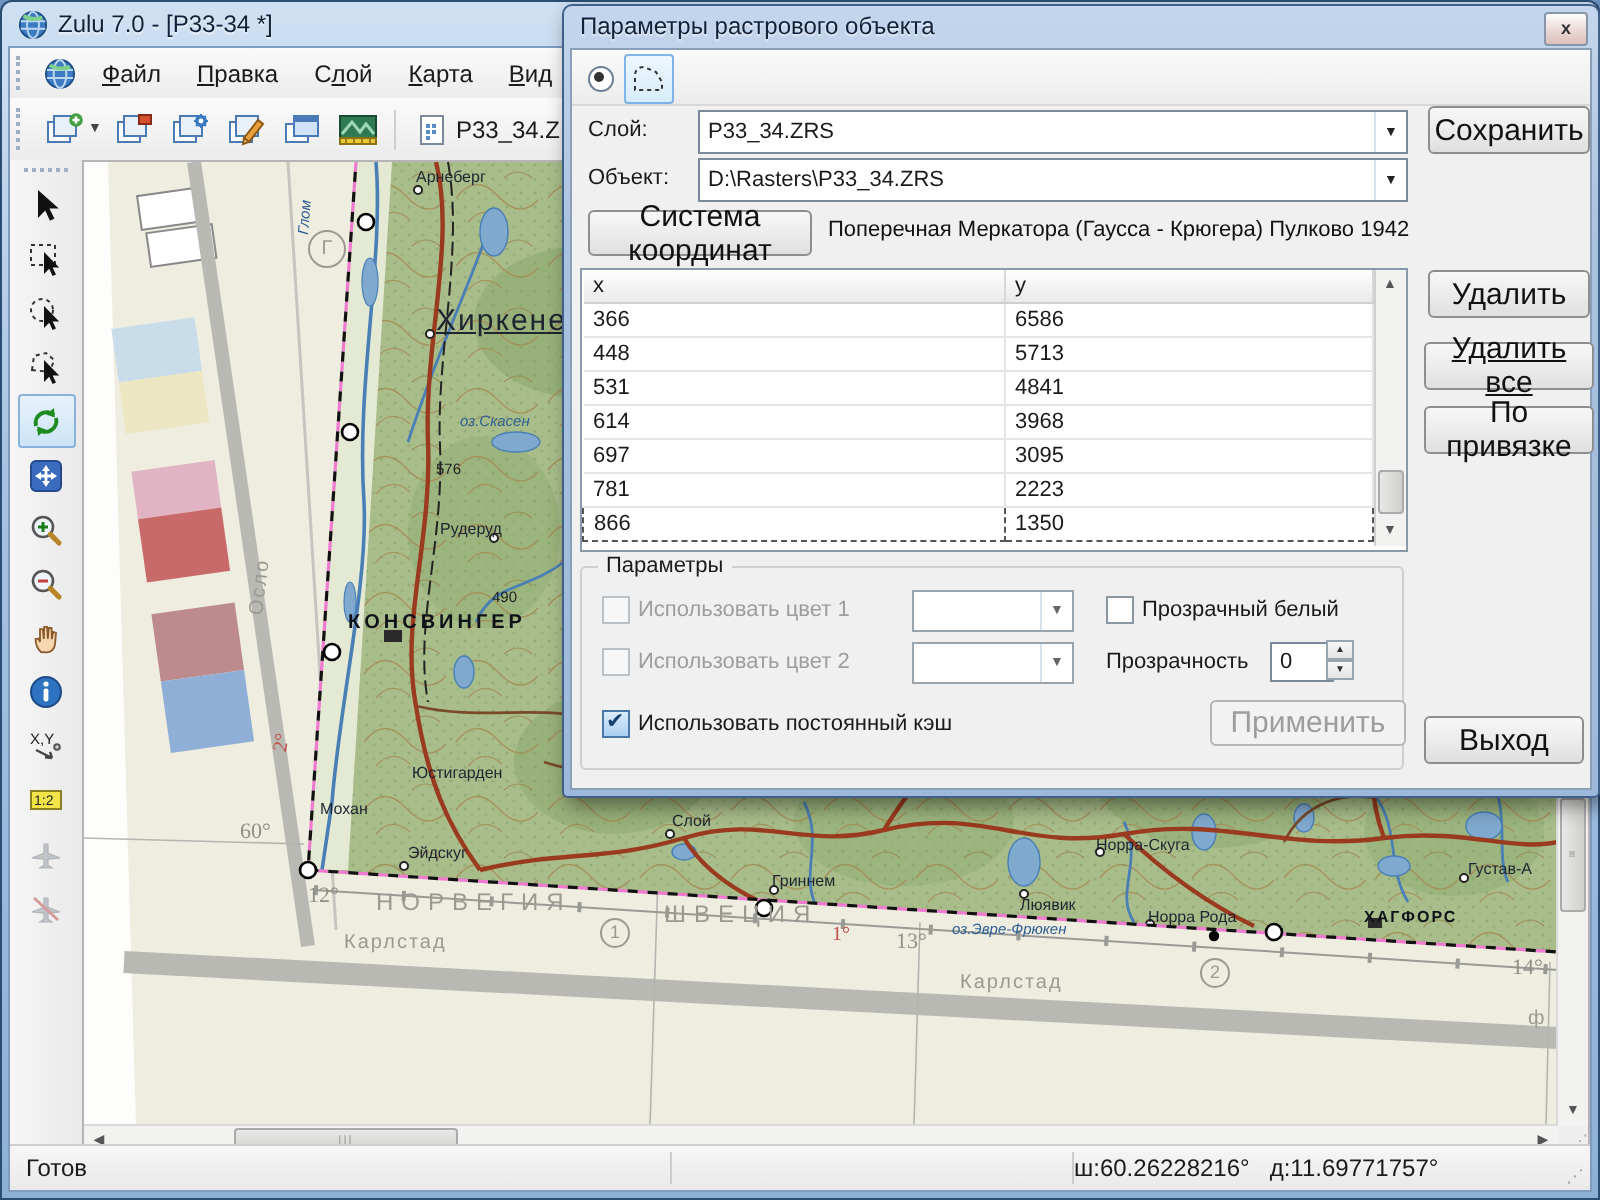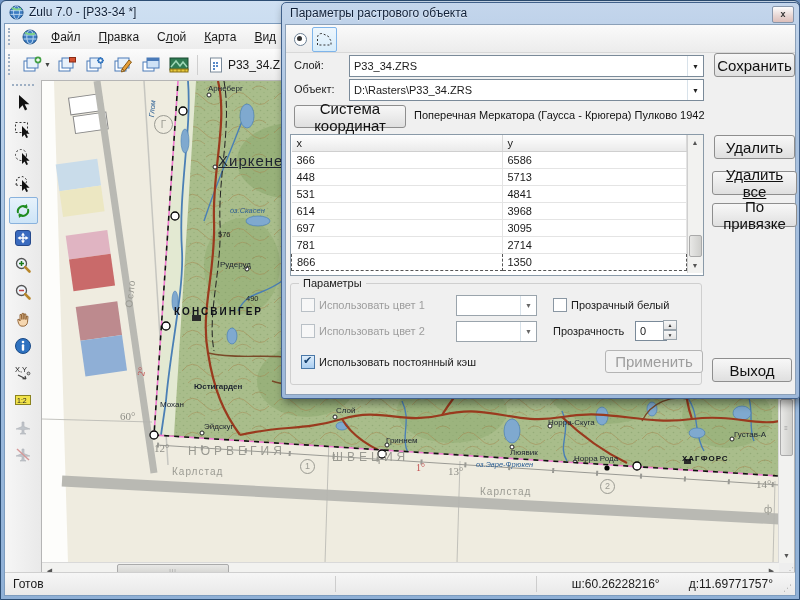--- a/index.html
+++ b/index.html
@@ -55,21 +55,21 @@
   .sb-arrow{position:absolute;width:15px;height:15px;font-size:7px;color:#555;text-align:center;line-height:15px;}
   .sb-thumb{position:absolute;background:linear-gradient(90deg,#e8e8e6,#cfcfcc);border:1px solid #aaa;border-radius:2px;}
   .hsb .sb-thumb{background:linear-gradient(#e8e8e6,#cfcfcc);}
   .thumb-grip{position:absolute;left:50%;top:50%;transform:translate(-50%,-50%);color:#999;font-size:6px;letter-spacing:1px;}
   .sb-corner{position:absolute;right:0;bottom:0;width:15px;height:15px;background:#eee;color:#aaa;font-size:8px;text-align:right;line-height:15px;}
   
   .statusbar{position:absolute;left:0;right:0;bottom:0;height:22px;background:linear-gradient(#f6f6f6,#e9e9e9);
              border-top:1px solid #cfcfcf;display:flex;align-items:center;font-size:12px;}
   .sb-pane1{width:322px;padding-left:8px;}
   .sb-pane2{width:200px;border-left:1px solid #cdcdcd;height:70%;}
-  .sb-pane3{flex:1;border-left:1px solid #cdcdcd;height:70%;display:flex;align-items:center;justify-content:flex-end;gap:29px;padding-right:22px;}
+  .sb-pane3{flex:1;border-left:1px solid #cdcdcd;height:70%;display:flex;align-items:center;justify-content:flex-start;gap:10px;}
   .sb-grip{position:absolute;right:2px;bottom:2px;color:#a8a8a8;font-size:9px;letter-spacing:1px;}
   
   .dialog{position:absolute;left:281px;top:2px;width:517px;height:395px;z-index:30;
           background:linear-gradient(#c4d6ec,#a9c2e0 30%,#9db8da);border:1px solid #40608a;border-radius:5px 5px 3px 3px;
           box-shadow:3px 4px 10px rgba(0,0,0,.45);}
   .dlg-title{position:absolute;left:8px;top:3px;font-size:12px;color:#102038;text-shadow:0 1px 1px rgba(255,255,255,.7);}
   .dlg-close{position:absolute;right:5px;top:3px;width:20px;height:15px;border:1px solid #8796ab;border-radius:2px;
              background:linear-gradient(#fdfdfd,#e7d5d2 60%,#ddbfba);color:#333;font-size:9px;font-weight:bold;
              text-align:center;line-height:14px;}
   .dlg-client{position:absolute;left:3px;right:3px;top:21px;bottom:3px;background:#f0f0f0;border:1px solid #8ba0b8;}
@@ -437,21 +437,21 @@
           </svg>
 
           <div class="maplabels">
               <span class="lbl town" style="left: 166px; top: 4px;">Арнеберг</span>
               <span class="lbl town-lg" style="left: 176px; top: 72px;">Хиркенер</span>
               <span class="lbl water" style="left: 188px; top: 126px;">оз.Скасен</span>
               <span class="lbl elev" style="left: 176px; top: 150px;">576</span>
               <span class="lbl town" style="left: 178px; top: 180px;">Рудеруд</span>
               <span class="lbl elev" style="left: 204px; top: 214px;">490</span>
               <span class="lbl city" style="left: 132px; top: 226px;">КОНСВИНГЕР</span>
-              <span class="lbl town" style="left: 152px; top: 302px; font-weight: bold;">Юстигарден</span>
+              <span class="lbl town" style="left: 164px; top: 302px;">Юстигарден</span>
               <span class="lbl town" style="left: 118px; top: 320px;">Мохан</span>
               <span class="lbl town" style="left: 162px; top: 342px;">Эйдскуг</span>
               <span class="lbl town" style="left: 294px; top: 326px;">Слой</span>
               <span class="lbl town" style="left: 344px; top: 356px;">Гриннем</span>
               <span class="lbl town" style="left: 506px; top: 338px;">Норра-Скуга</span>
               <span class="lbl town" style="left: 468px; top: 368px;">Люявик</span>
               <span class="lbl town" style="left: 532px; top: 374px;">Норра Рода</span>
               <span class="lbl city-sm" style="left: 640px; top: 374px;">ХАГФОРС</span>
               <span class="lbl town" style="left: 692px; top: 350px;">Густав-А</span>
               <span class="lbl deg" style="left: 78px; top: 330px;">60°</span>
@@ -561,21 +561,21 @@
               <tr>
                 <td>614</td>
                 <td>3968</td>
               </tr>
               <tr>
                 <td>697</td>
                 <td>3095</td>
               </tr>
               <tr>
                 <td>781</td>
-                <td>2714</td>
+                <td>2223</td>
               </tr>
               <tr class="sel">
                 <td>866</td>
                 <td>1350</td>
               </tr>
             </tbody>
         </table>
         <div class="tvs">
           <div class="sb-arrow" style="top:0;width:14px;">▲</div>
           <div class="sb-thumb" style="left:1px;right:1px;top:100px;height:20px;"></div>

